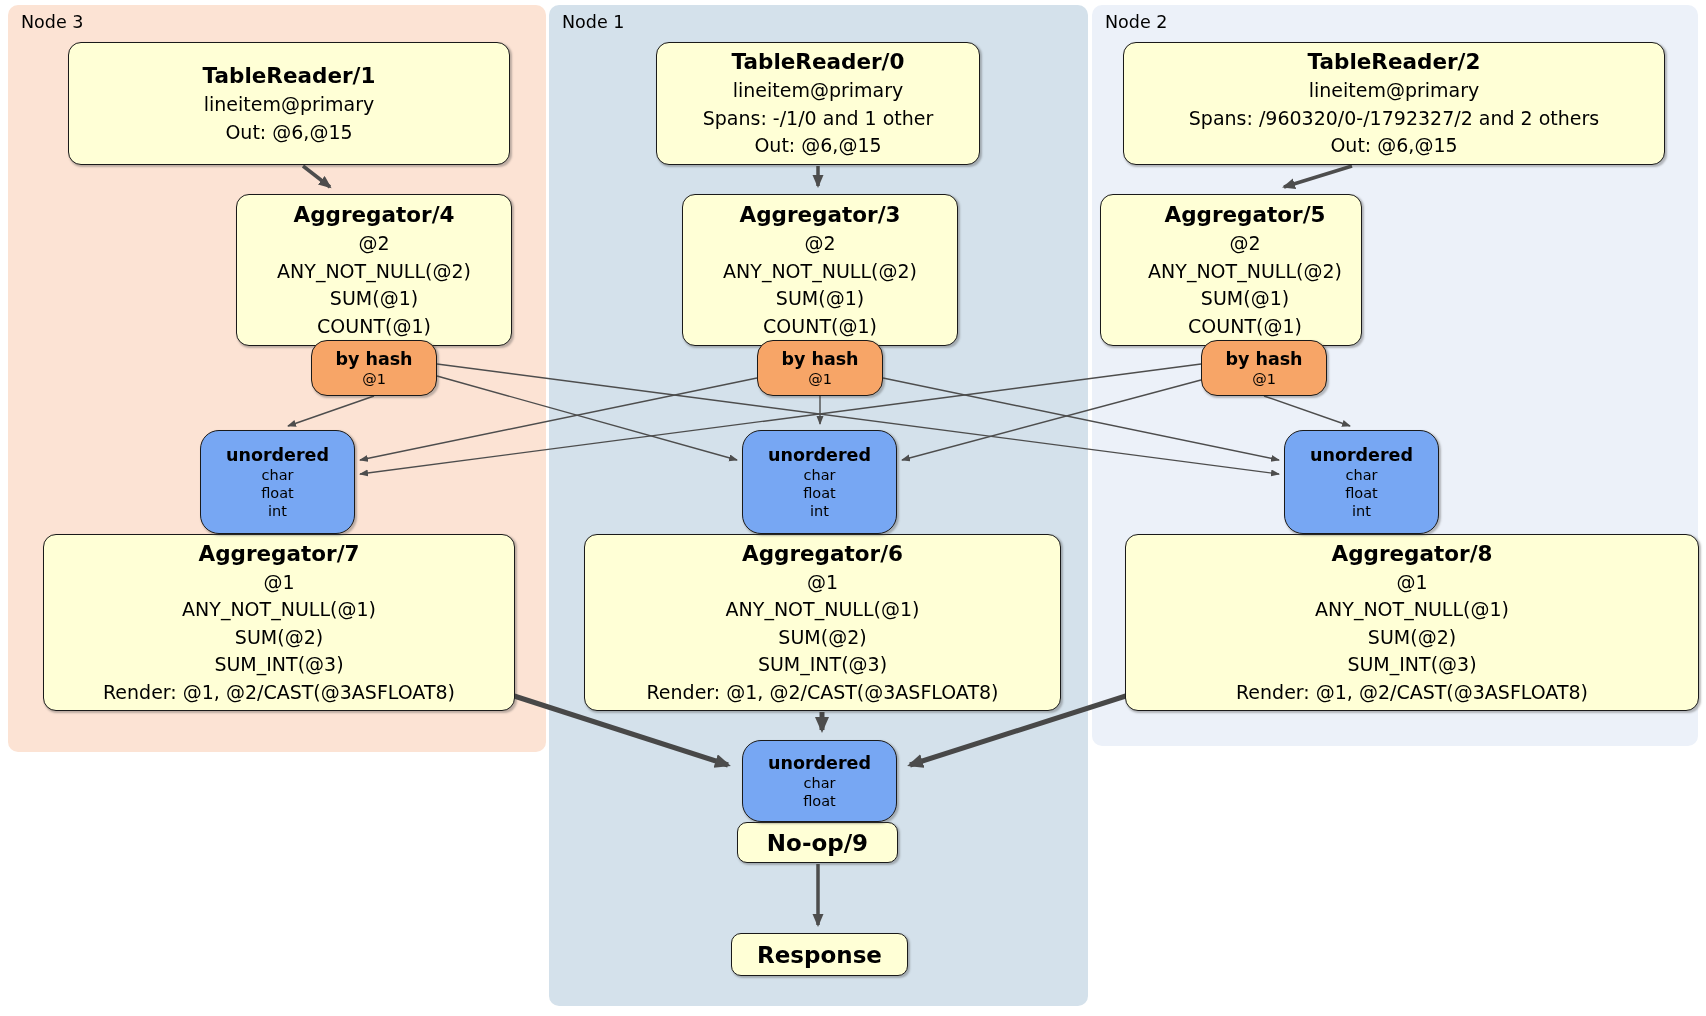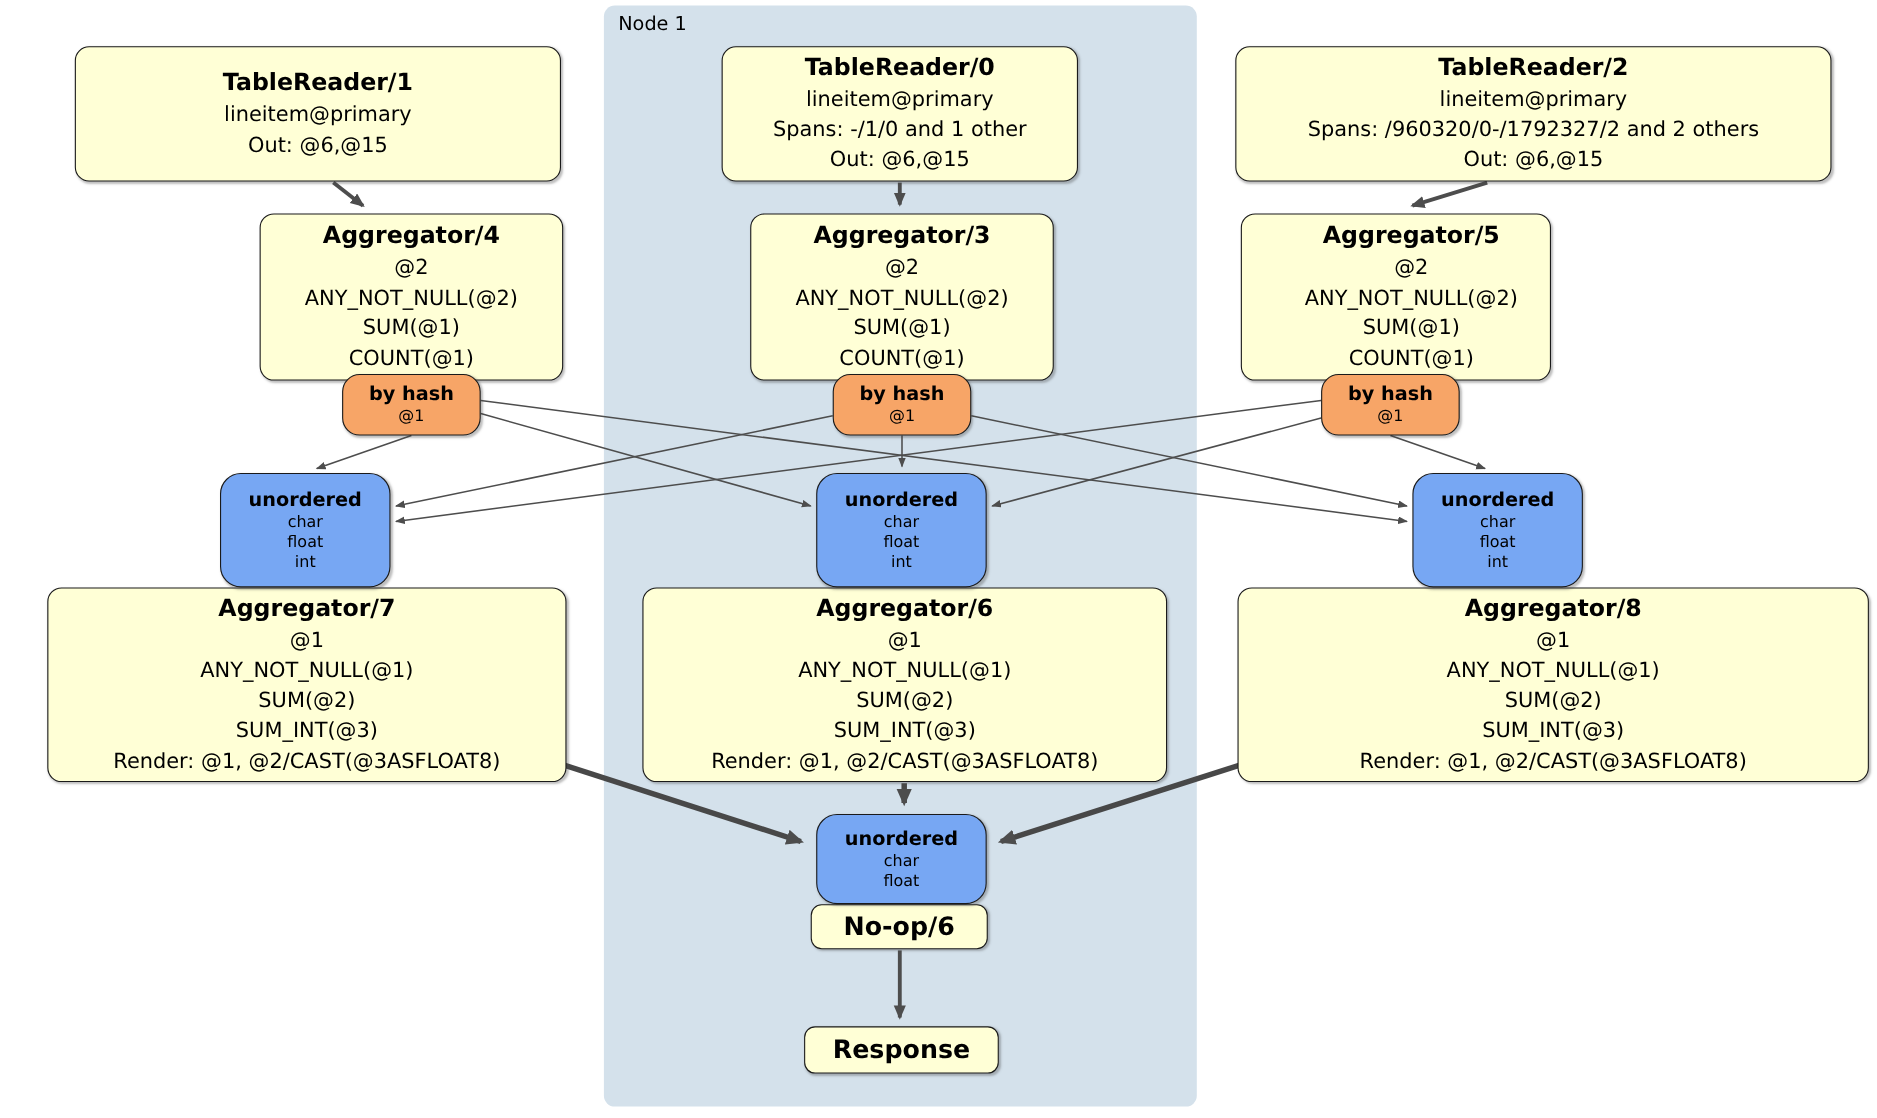--- a/index.html
+++ b/index.html
@@ -25,22 +25,28 @@
   .rbox.hash   { background:var(--router_hash_fill,#f7a567); border-radius:16px; }
   .rbox.stream { background:var(--router_stream_fill,#77a7f3); border-radius:19px; }
   .rtitle { font-weight:bold; font-size:17.5px; line-height:22px; white-space:nowrap; }
   .rline  { font-size:14.5px; line-height:18px; white-space:nowrap; }
 </style>
 </head>
 <body>
 
 <div class="canvas">
 
+  <div class="panel" style="left:8px; top:5px; width:538px; height:747px; background:var(--panel_node3,#fce3d4);">
+    <div class="panel-label">Node 3</div>
+  </div>
   <div class="panel" style="left:549px; top:5px; width:539px; height:1001px; background:var(--panel_node1,#d4e1eb);">
     <div class="panel-label">Node 1</div>
+  </div>
+  <div class="panel" style="left:1092px; top:5px; width:606px; height:741px; background:var(--panel_node2,#ecf1f9);">
+    <div class="panel-label">Node 2</div>
   </div>
 
   <svg class="edges" width="1706" height="1016">
     <defs>
       <marker id="mS" markerUnits="userSpaceOnUse" markerWidth="10" markerHeight="8" refX="8" refY="3.5" orient="auto">
         <path d="M0,0 L9,3.5 L0,7 Z" fill="#4d4d4d"></path>
       </marker>
       <marker id="mM" markerUnits="userSpaceOnUse" markerWidth="15" markerHeight="12" refX="11" refY="5.5" orient="auto">
         <path d="M0,0 L13,5.5 L0,11 Z" fill="#4d4d4d"></path>
       </marker>
@@ -106,33 +112,33 @@
   </div>
   <div class="pbox" style="left:584px; top:534px; width:477px; height:177px;">
     <div class="ptitle">Aggregator/6</div>
     <div class="pline">@1</div>
     <div class="pline">ANY_NOT_NULL(@1)</div>
     <div class="pline">SUM(@2)</div>
     <div class="pline">SUM_INT(@3)</div>
     <div class="pline">Render: @1, @2/CAST(@3ASFLOAT8)</div>
   </div>
   <div class="pbox" style="left:737px; top:822px; width:161px; height:41px; border-radius:10px;">
-    <div class="ptitle big">No-op/6</div>
+    <div class="ptitle big">No-op/9</div>
   </div>
   <div class="pbox" style="left:731px; top:933px; width:177px; height:43px; border-radius:10px;">
     <div class="ptitle big">Response</div>
   </div>
 
   <div class="pbox" style="left:1123px; top:42px; width:542px; height:123px;">
     <div class="ptitle">TableReader/2</div>
     <div class="pline">lineitem@primary</div>
     <div class="pline">Spans: /960320/0-/1792327/2 and 2 others</div>
     <div class="pline">Out: @6,@15</div>
   </div>
-  <div class="pbox" style="left:1128px; top:194px; width:282px; height:152px;padding-left:28px;">
+  <div class="pbox" style="left:1100px; top:194px; width:262px; height:152px;padding-left:28px;">
     <div class="ptitle">Aggregator/5</div>
     <div class="pline">@2</div>
     <div class="pline">ANY_NOT_NULL(@2)</div>
     <div class="pline">SUM(@1)</div>
     <div class="pline">COUNT(@1)</div>
   </div>
   <div class="pbox" style="left:1125px; top:534px; width:574px; height:177px;">
     <div class="ptitle">Aggregator/8</div>
     <div class="pline">@1</div>
     <div class="pline">ANY_NOT_NULL(@1)</div>

